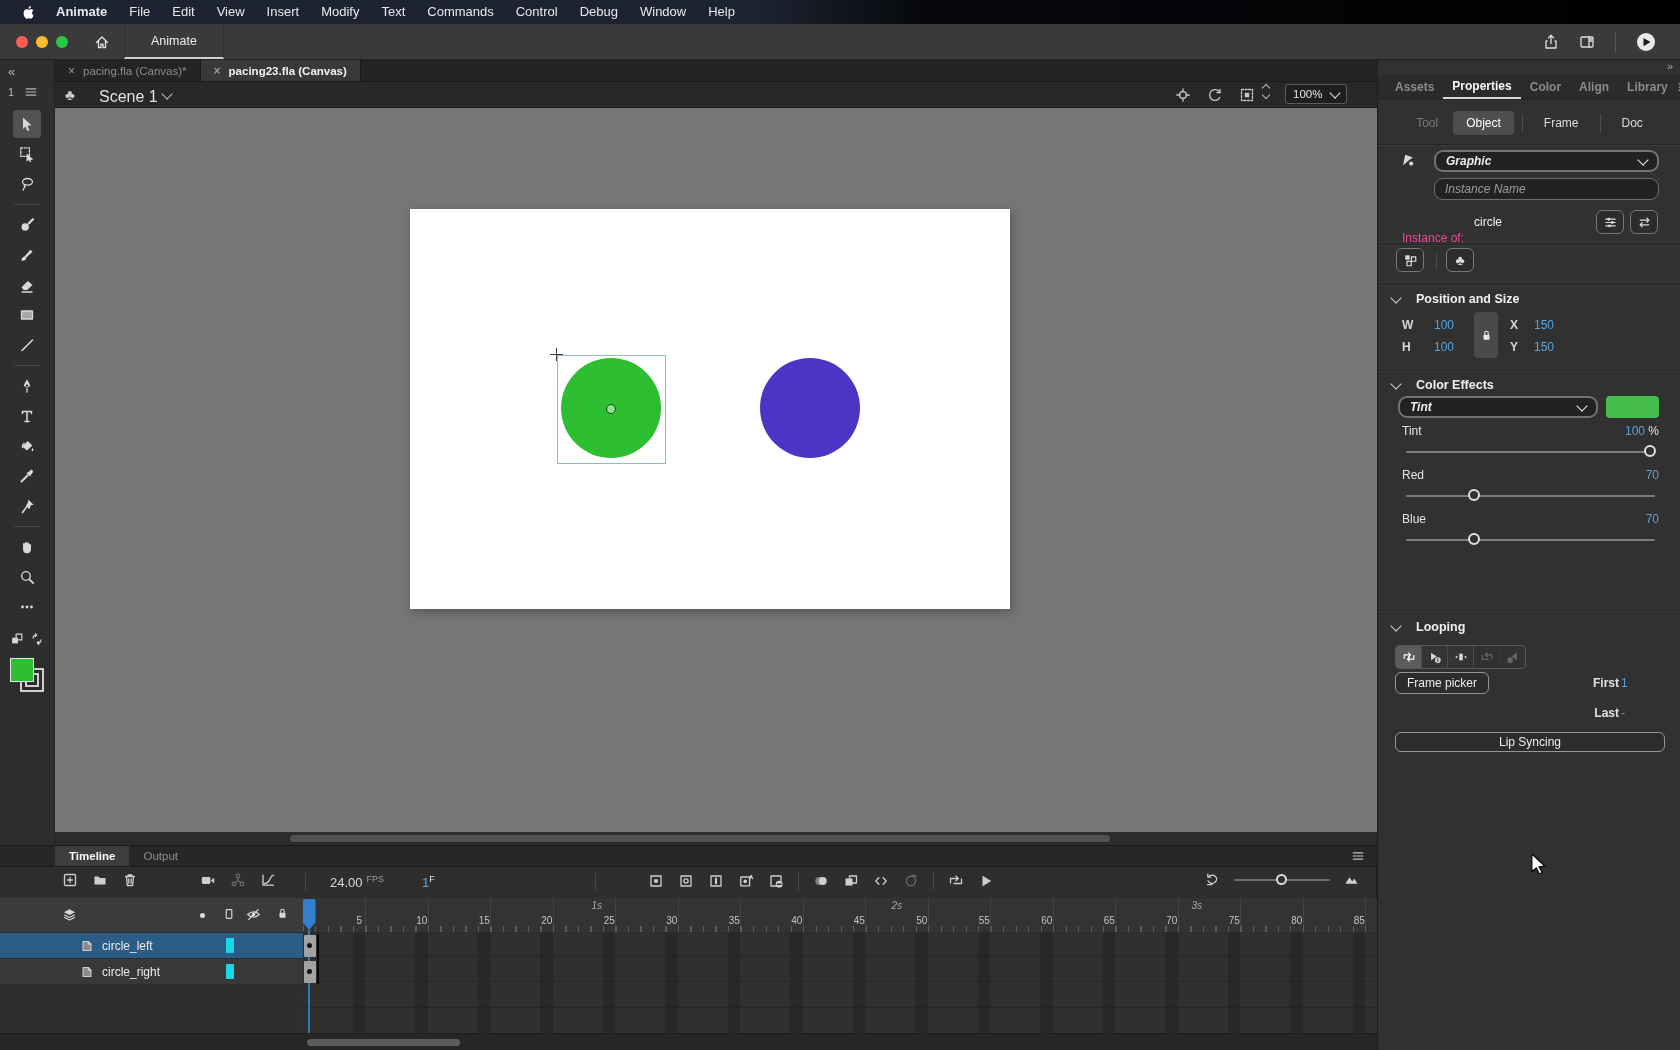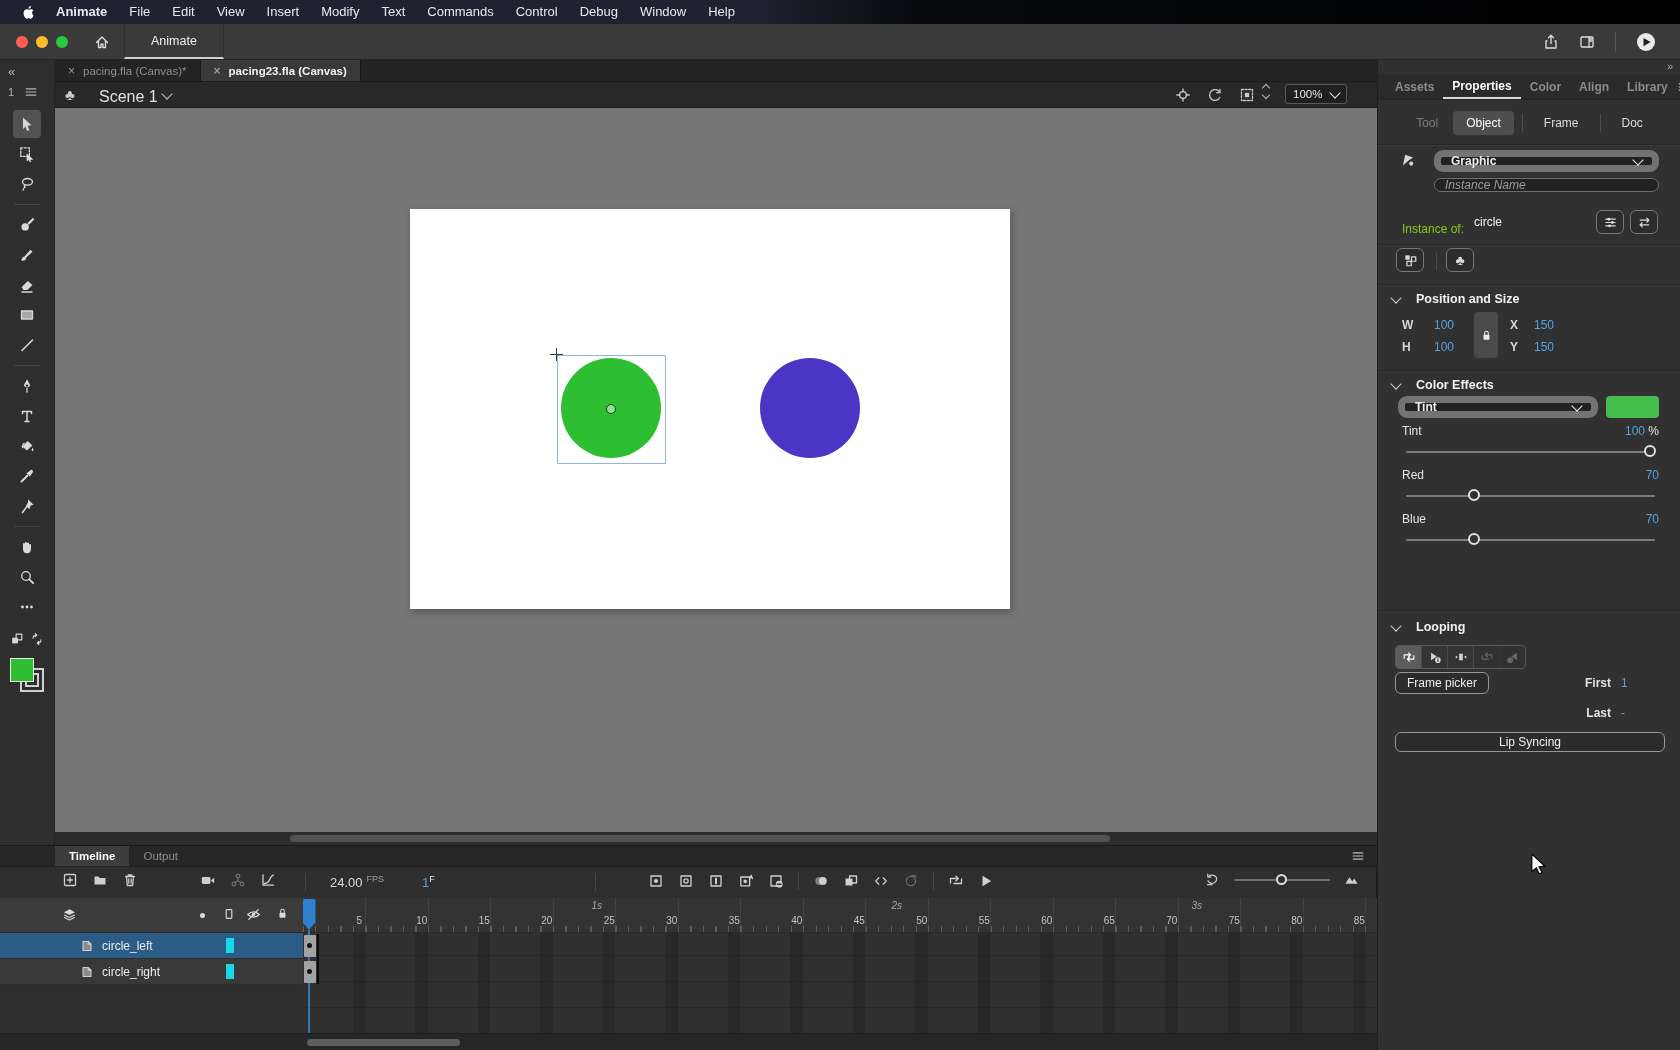--- a/index.html
+++ b/index.html
@@ -74,27 +74,27 @@
   #rp-tabs{left:0;top:14px;width:303px;height:26px;background:#2b2b2b;display:flex;align-items:stretch;padding-left:8px;box-sizing:border-box;border-bottom:1px solid #262626;}
   .rp-tab{display:flex;align-items:center;padding:0 9px;color:#8b8b8b;font-size:12px;font-weight:bold;}
   .rp-tab.active{color:#fafafa;border-bottom:2px solid #d8d8d8;}
   #rp-tabs .menu{margin-left:auto;margin-right:8px;align-self:center;color:#bdbdbd;}
   #mode-tabs{left:0;top:48px;width:303px;height:30px;display:flex;align-items:center;justify-content:center;gap:2px;}
   .mode-tab{padding:5px 13px;color:#dcdcdc;font-size:12px;border-radius:4px;}
   .mode-tab.active{background:#4e4e4e;color:#fff;}
   .mode-tab.disabled{color:#7a7a7a;}
   .mode-sep{width:1px;height:18px;background:#4e4e4e;margin:0 6px;}
   .hdiv{left:0;width:303px;height:1px;background:#262626;border-bottom:1px solid #3a3a3a;}
-  .field{background:#222;border:7px solid #737373;border-radius:9px;box-sizing:border-box;display:flex;align-items:center;color:#ececec;}
+  .field{background:#222;border:2px solid #737373;border-radius:9px;box-sizing:border-box;display:flex;align-items:center;color:#ececec;font-style:italic;}
   #symbol-type{left:56px;top:90px;width:225px;height:22px;padding:0 10px;justify-content:space-between;}
   #symbol-icon{left:22px;top:92px;color:#d8d8d8;}
-  #instance-input{left:56px;top:118px;width:225px;height:14px;padding:0 10px;font-style:italic;background:#222;border:1px solid #6e6e6e;border-radius:9px;box-sizing:border-box;color:#ececec;font-family:"Liberation Sans",sans-serif;font-size:12px;}
+  #instance-input{left:56px;top:118px;width:225px;height:22px;padding:0 10px;font-style:italic;background:#222;border:1px solid #6e6e6e;border-radius:9px;box-sizing:border-box;color:#ececec;font-family:"Liberation Sans",sans-serif;font-size:12px;}
   #instance-input::placeholder{color:#9b9b9b;}
   #instance-row{left:0;top:150px;width:303px;height:26px;}
-  #instance-row .lbl{position:absolute;left:24px;top:12px;color:#84cc16;}
+  #instance-row .lbl{position:absolute;left:24px;top:21px;color:#ec4899;}
   #instance-row .val{position:absolute;left:96px;top:5px;color:#f2f2f2;}
   .sq-btn{position:absolute;width:28px;height:24px;border:1px solid #777;border-radius:6px;display:flex;align-items:center;justify-content:center;color:#dcdcdc;background:#2c2c2c;box-sizing:border-box;}
   #quick-row{left:0;top:188px;width:303px;height:28px;}
   .sec-head{position:absolute;display:flex;align-items:center;gap:16px;left:14px;color:#f0f0f0;font-weight:bold;font-size:12.5px;}
   .sec-head .chev{color:#cfcfcf;margin-top:-3px;}
   .ps-lbl{position:absolute;color:#d6d6d6;font-weight:bold;}
   .ps-val{position:absolute;color:#58a3dc;}
   #lock-box{position:absolute;left:96px;top:252px;width:24px;height:46px;background:#4a4a4a;border-radius:4px;display:flex;align-items:center;justify-content:center;color:#e8e8e8;}
   #ce-swatch{position:absolute;left:228px;top:336px;width:53px;height:22px;border-radius:4px;}
   #ce-style{left:20px;top:336px;width:200px;height:22px;padding:0 10px;justify-content:space-between;font-weight:bold;}
@@ -105,21 +105,21 @@
   .ce-slider .suffix{color:#e4e4e4;}
   .ce-slider .track{position:relative;height:2px;background:#7d7d7d;margin:13px 4px 8px 4px;border-radius:1px;}
   .ce-slider .handle{position:absolute;top:-6px;width:12px;height:12px;border:2px solid #e2e2e2;border-radius:50%;background:#313131;box-sizing:border-box;}
   #loop-btns{left:17px;top:585px;display:flex;border:1px solid #585858;border-radius:4px;overflow:hidden;}
   .loop-btn{width:25px;height:22px;display:flex;align-items:center;justify-content:center;color:#d8d8d8;border-right:1px solid #4a4a4a;background:#343434;}
   .loop-btn:last-child{border-right:none;}
   .loop-btn.selected{background:#5c5c5c;color:#fff;}
   .loop-btn.disabled{opacity:.32;}
   .rp-btn{position:absolute;border:1px solid #969696;border-radius:6px;background:#2c2c2c;color:#ededed;display:flex;align-items:center;justify-content:center;font-size:12px;box-sizing:border-box;}
   #first-row,#last-row{position:absolute;width:303px;}
-  #first-row .l,#last-row .l{position:absolute;right:70px;color:#e2e2e2;font-weight:bold;}
+  #first-row .l,#last-row .l{position:absolute;right:62px;color:#e2e2e2;font-weight:bold;}
   #first-row .v,#last-row .v{position:absolute;left:243px;color:#58a3dc;}
 
   
   #timeline{left:0;top:845px;width:1377px;height:205px;background:#2e2e2e;border-top:1px solid #191919;border-right:1px solid #1d1d1d;box-sizing:border-box;}
   #tl-tabs{left:0;top:0;width:1377px;height:21px;background:#272727;display:flex;padding-left:55px;box-sizing:border-box;border-bottom:1px solid #1f1f1f;}
   .tl-tab{display:flex;align-items:center;padding:0 14px;font-size:11.5px;color:#8f8f8f;}
   .tl-tab.active{background:#3d3d3d;color:#fafafa;font-weight:bold;}
   #tl-tabs .menu{margin-left:auto;margin-right:12px;align-self:center;color:#bdbdbd;}
   #tl-toolbar{left:0;top:21px;width:1377px;height:31px;}
   .tlb{position:absolute;top:5px;display:flex;align-items:center;gap:14px;color:#cfcfcf;}

